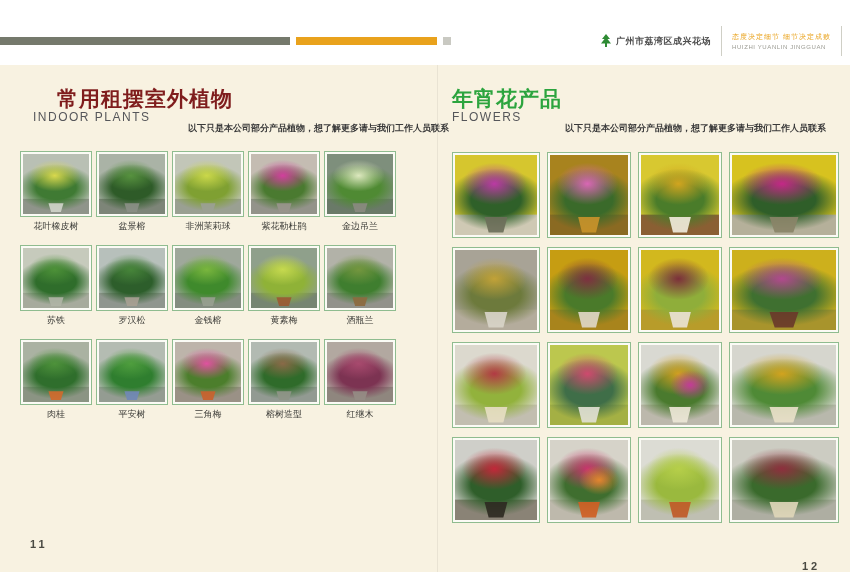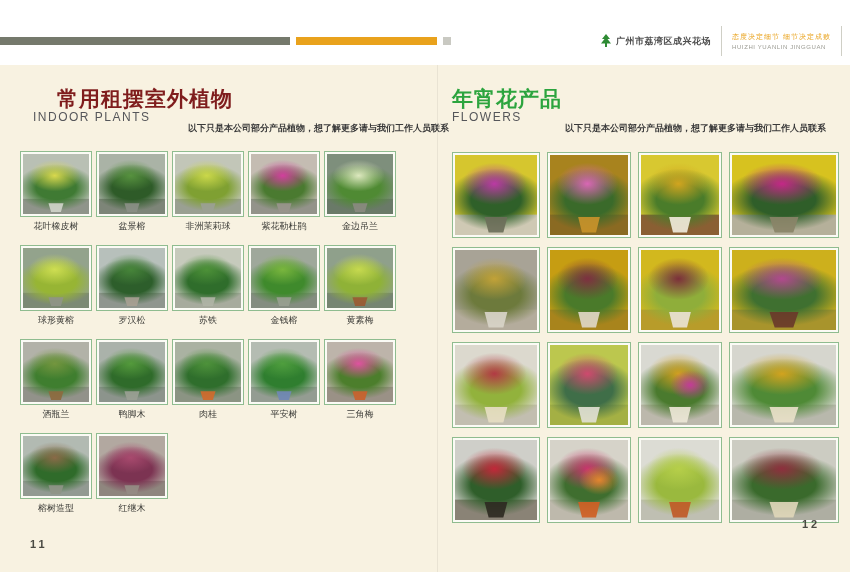--- a/index.html
+++ b/index.html
@@ -72,21 +72,21 @@
   .grid-right .pot{left:34%;width:32%;height:20%;}
   .tile-label{
     margin-top:4px;
     font-size:9px;line-height:11px;
     color:#3c3c38;text-align:center;white-space:nowrap;
   }
 
   
   .pagenum{position:absolute;font-size:11px;font-weight:700;letter-spacing:3px;}
   .pagenum-left{left:30px;top:538px;}
-  .pagenum-right{left:802px;top:518px;}
+  .pagenum-right{left:802px;top:560px;}
 </style>
 </head>
 <body>
 
 <div class="canvas">
 
   <div class="top-band">
     <div class="decor-bar bar-gray" style="background: rgb(117, 121, 108);"></div>
     <div class="decor-bar bar-orange" style="background: rgb(233, 162, 28);"></div>
     <div class="bar-square" style="background: rgb(201, 201, 194);"></div>
@@ -154,49 +154,41 @@
 
   <div class="cell">
     <div class="tile">
       <div class="photo" style="background: radial-gradient(60% 40% at 48% 36%, rgb(221, 232, 191) 0%, transparent 66%), radial-gradient(80% 52% at 50% 56%, rgb(79, 138, 51) 0%, rgb(79, 138, 51) 38%, transparent 75%), linear-gradient(rgb(126, 143, 124) 0%, rgb(126, 143, 124) 74%, rgb(106, 122, 104) 75%, rgb(106, 122, 104) 100%);">
         <div class="pot" style="background: rgb(138, 138, 128);"></div>
       </div>
     </div>
     <div class="tile-label">金边吊兰</div>
   </div>
 
-  <div class="cell">
-    <div class="tile">
-      <div class="photo" style="background: radial-gradient(60% 40% at 48% 36%, rgb(206, 222, 82) 0%, transparent 66%), radial-gradient(80% 52% at 50% 56%, rgb(151, 181, 52) 0%, rgb(151, 181, 52) 38%, transparent 75%), linear-gradient(rgb(147, 163, 140) 0%, rgb(147, 163, 140) 74%, rgb(124, 138, 116) 75%, rgb(124, 138, 116) 100%);">
-        <div class="pot" style="background: rgb(143, 148, 136);"></div>
-      </div>
-    </div>
-    <div class="tile-label">球形黄榕</div>
+
+  <div class="cell">
+    <div class="tile">
+      <div class="photo" style="background: radial-gradient(60% 40% at 48% 36%, rgb(77, 145, 56) 0%, transparent 66%), radial-gradient(80% 52% at 50% 56%, rgb(47, 109, 43) 0%, rgb(47, 109, 43) 38%, transparent 75%), linear-gradient(rgb(198, 202, 188) 0%, rgb(198, 202, 188) 74%, rgb(167, 171, 157) 75%, rgb(167, 171, 157) 100%);">
+        <div class="pot" style="background: rgb(176, 180, 166);"></div>
+      </div>
+    </div>
+    <div class="tile-label">苏铁</div>
   </div>
 
   <div class="cell">
     <div class="tile">
       <div class="photo" style="background: radial-gradient(60% 40% at 48% 36%, rgb(71, 133, 58) 0%, transparent 66%), radial-gradient(80% 52% at 50% 56%, rgb(45, 94, 43) 0%, rgb(45, 94, 43) 38%, transparent 75%), linear-gradient(rgb(183, 192, 187) 0%, rgb(183, 192, 187) 74%, rgb(143, 150, 142) 75%, rgb(143, 150, 142) 100%);">
         <div class="pot" style="background: rgb(167, 159, 146);"></div>
       </div>
     </div>
     <div class="tile-label">罗汉松</div>
   </div>
 
   <div class="cell">
     <div class="tile">
-      <div class="photo" style="background: radial-gradient(60% 40% at 48% 36%, rgb(77, 145, 56) 0%, transparent 66%), radial-gradient(80% 52% at 50% 56%, rgb(47, 109, 43) 0%, rgb(47, 109, 43) 38%, transparent 75%), linear-gradient(rgb(198, 202, 188) 0%, rgb(198, 202, 188) 74%, rgb(167, 171, 157) 75%, rgb(167, 171, 157) 100%);">
-        <div class="pot" style="background: rgb(176, 180, 166);"></div>
-      </div>
-    </div>
-    <div class="tile-label">苏铁</div>
-  </div>
-
-  <div class="cell">
-    <div class="tile">
       <div class="photo" style="background: radial-gradient(60% 40% at 48% 36%, rgb(122, 182, 62) 0%, transparent 66%), radial-gradient(80% 52% at 50% 56%, rgb(63, 138, 44) 0%, rgb(63, 138, 44) 38%, transparent 75%), linear-gradient(rgb(159, 168, 155) 0%, rgb(159, 168, 155) 74%, rgb(132, 141, 128) 75%, rgb(132, 141, 128) 100%);">
         <div class="pot" style="background: rgb(152, 160, 144);"></div>
       </div>
     </div>
     <div class="tile-label">金钱榕</div>
   </div>
 
 
   <div class="cell">
     <div class="tile">
@@ -210,28 +202,20 @@
 
   <div class="cell">
     <div class="tile">
       <div class="photo" style="background: radial-gradient(60% 40% at 48% 36%, rgb(116, 150, 63) 0%, transparent 66%), radial-gradient(80% 52% at 50% 56%, rgb(63, 126, 47) 0%, rgb(63, 126, 47) 38%, transparent 75%), linear-gradient(rgb(178, 178, 168) 0%, rgb(178, 178, 168) 74%, rgb(146, 146, 138) 75%, rgb(146, 146, 138) 100%);">
         <div class="pot" style="background: rgb(141, 106, 63);"></div>
       </div>
     </div>
     <div class="tile-label">酒瓶兰</div>
   </div>
 
-  <div class="cell">
-    <div class="tile">
-      <div class="photo" style="background: radial-gradient(60% 40% at 48% 36%, rgb(84, 154, 60) 0%, transparent 66%), radial-gradient(80% 52% at 50% 56%, rgb(47, 107, 42) 0%, rgb(47, 107, 42) 38%, transparent 75%), linear-gradient(rgb(170, 178, 170) 0%, rgb(170, 178, 170) 74%, rgb(140, 148, 140) 75%, rgb(140, 148, 140) 100%);">
-        <div class="pot" style="background: rgb(154, 159, 148);"></div>
-      </div>
-    </div>
-    <div class="tile-label">鸭脚木</div>
-  </div>
 
   <div class="cell">
     <div class="tile">
       <div class="photo" style="background: radial-gradient(60% 40% at 48% 36%, rgb(78, 146, 59) 0%, transparent 66%), radial-gradient(80% 52% at 50% 56%, rgb(47, 110, 44) 0%, rgb(47, 110, 44) 38%, transparent 75%), linear-gradient(rgb(170, 178, 162) 0%, rgb(170, 178, 162) 74%, rgb(139, 148, 131) 75%, rgb(139, 148, 131) 100%);">
         <div class="pot" style="background: rgb(208, 106, 44);"></div>
       </div>
     </div>
     <div class="tile-label">肉桂</div>
   </div>
 

